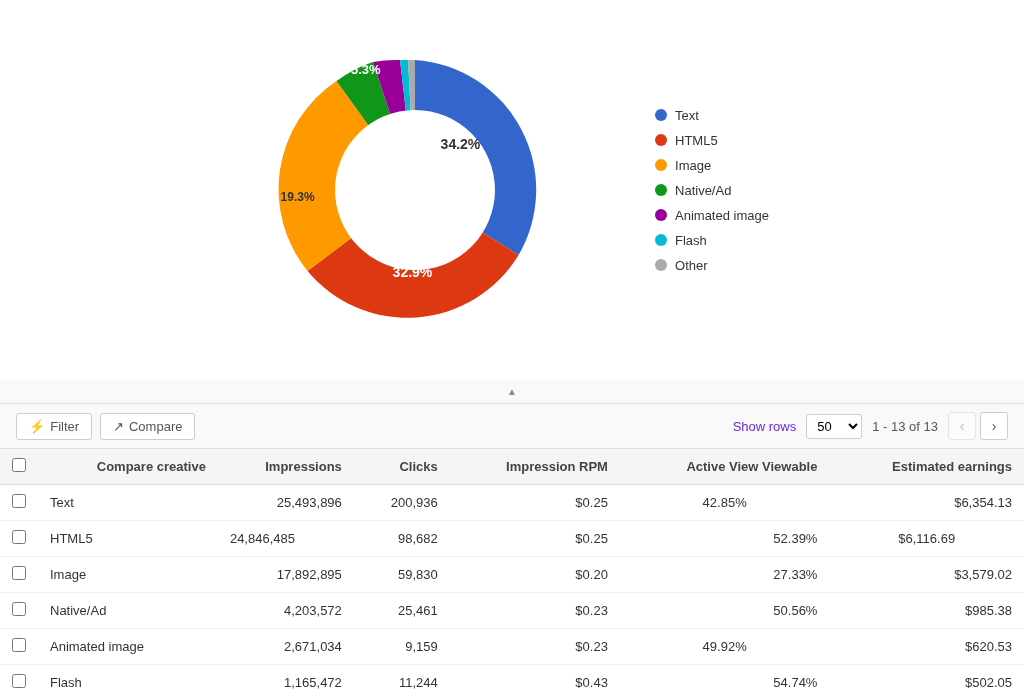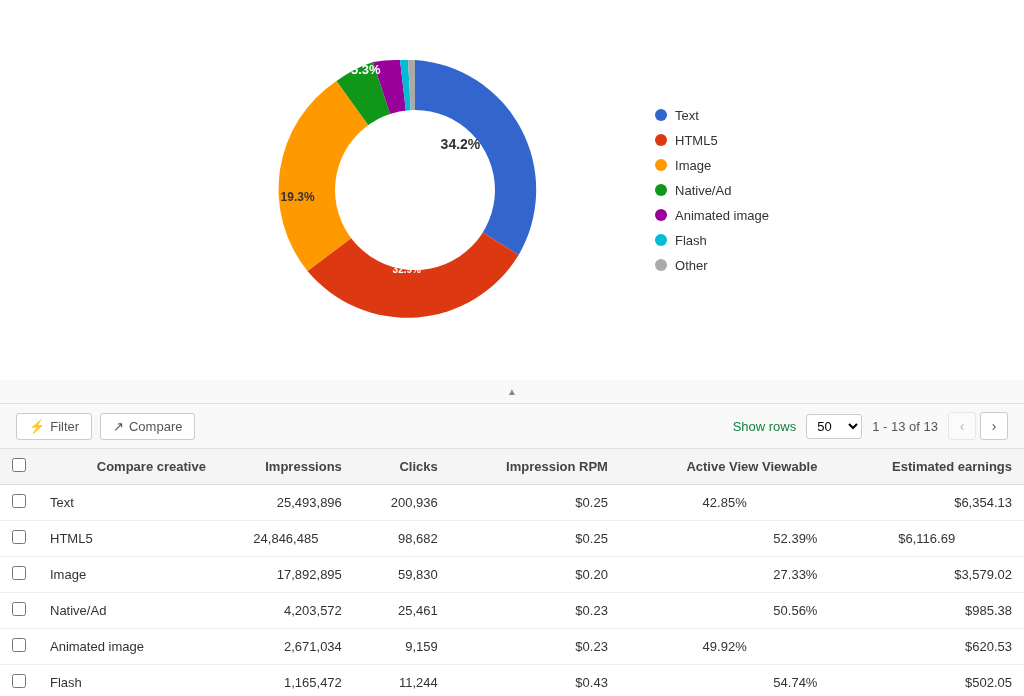--- a/index.html
+++ b/index.html
@@ -75,21 +75,21 @@
     }
 
     .toolbar-right {
       display: flex;
       align-items: center;
       gap: 10px;
       font-size: 13px;
       color: #555;
     }
 
-    .show-rows-label { color: #15803d; }
+    .show-rows-label { color: #6d28d9; }
 
     .rows-select {
       border: 1px solid #ccc;
       border-radius: 3px;
       padding: 3px 6px;
       font-size: 13px;
       background: #fff;
     }
 
     .page-nav {
@@ -199,21 +199,21 @@
 
       <path d="M160,160 L145,30.1 A130,130 0 0,1 153,30 Z" fill="#00bcd4"></path>
 
       <path d="M160,160 L153,30 A130,130 0 0,1 160,30 Z" fill="#aaaaaa"></path>
 
       <circle cx="160" cy="160" r="80" fill="white"></circle>
     </svg>
     
     <div style="position:absolute;top:0;left:0;width:100%;height:100%;">
       <span style="position:absolute;top:33%;left:58%;font-size:14px;font-weight:bold;color:#333;">34.2%</span>
-      <span style="position:absolute;top:73%;left:43%;font-size:10px;font-weight:bold;color:#fff;">32.9%</span>
+      <span style="position:absolute;top:73%;left:43%;font-size:14px;font-weight:bold;color:#fff;">32.9%</span>
       <span style="position:absolute;top:50%;left:8%;font-size:12px;font-weight:bold;color:#333;">19.3%</span>
       <span style="position:absolute;top:10%;left:30%;font-size:13px;font-weight:bold;color:#fff;">5.3%</span>
     </div>
   </div>
 
   <div class="legend">
   <div class="legend-item">
       <span class="legend-dot" style="background:#3366cc"></span>
       <span>Text</span>
     </div>
@@ -300,21 +300,21 @@
       <td style="text-align:right">200,936</td>
       <td style="text-align:right">$0.25</td>
       <td style="text-align:center">42.85%</td>
       <td style="text-align:right">$6,354.13</td>
     </tr>
         <tr>
       <td class="cb-cell">
         <input type="checkbox" style="">
       </td>
       <td>HTML5</td>
-      <td style="text-align:center">24,846,485</td>
+      <td style="text-align:left">24,846,485</td>
       <td style="text-align:right">98,682</td>
       <td style="text-align:right">$0.25</td>
       <td style="text-align:right">52.39%</td>
       <td style="text-align:center">$6,116.69</td>
     </tr>
         <tr>
       <td class="cb-cell">
         <input type="checkbox" style="">
       </td>
       <td>Image</td>

